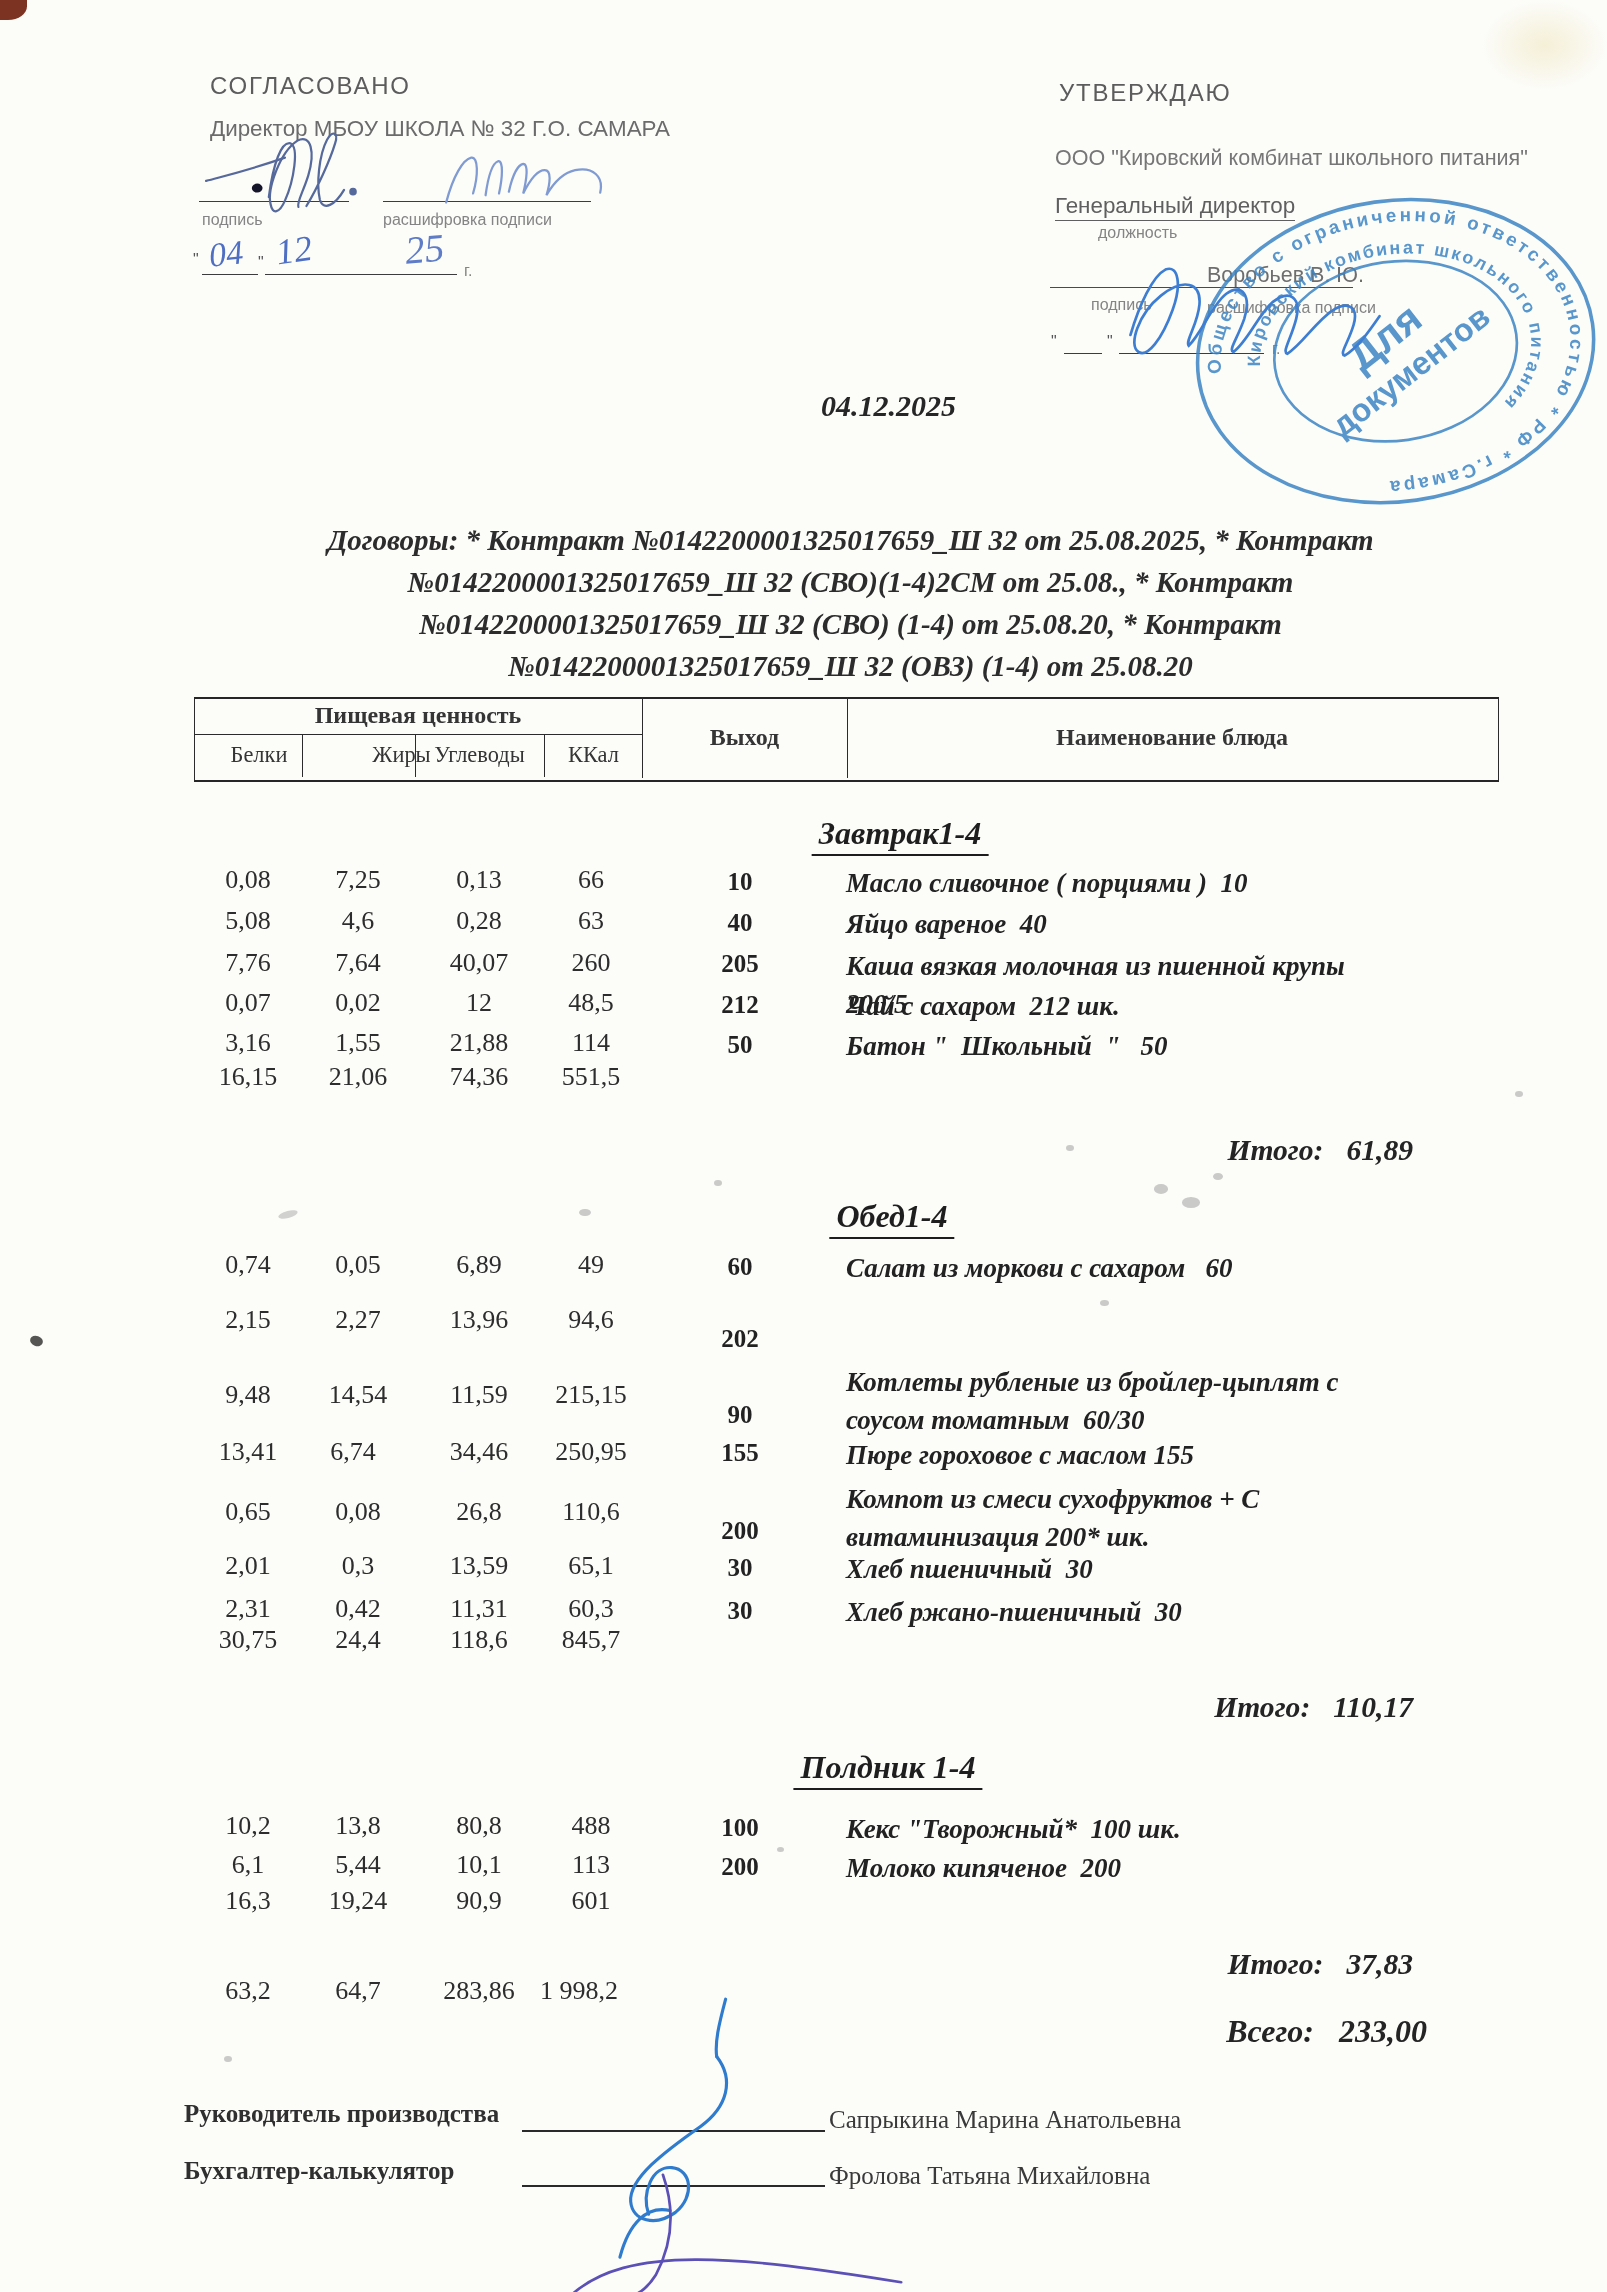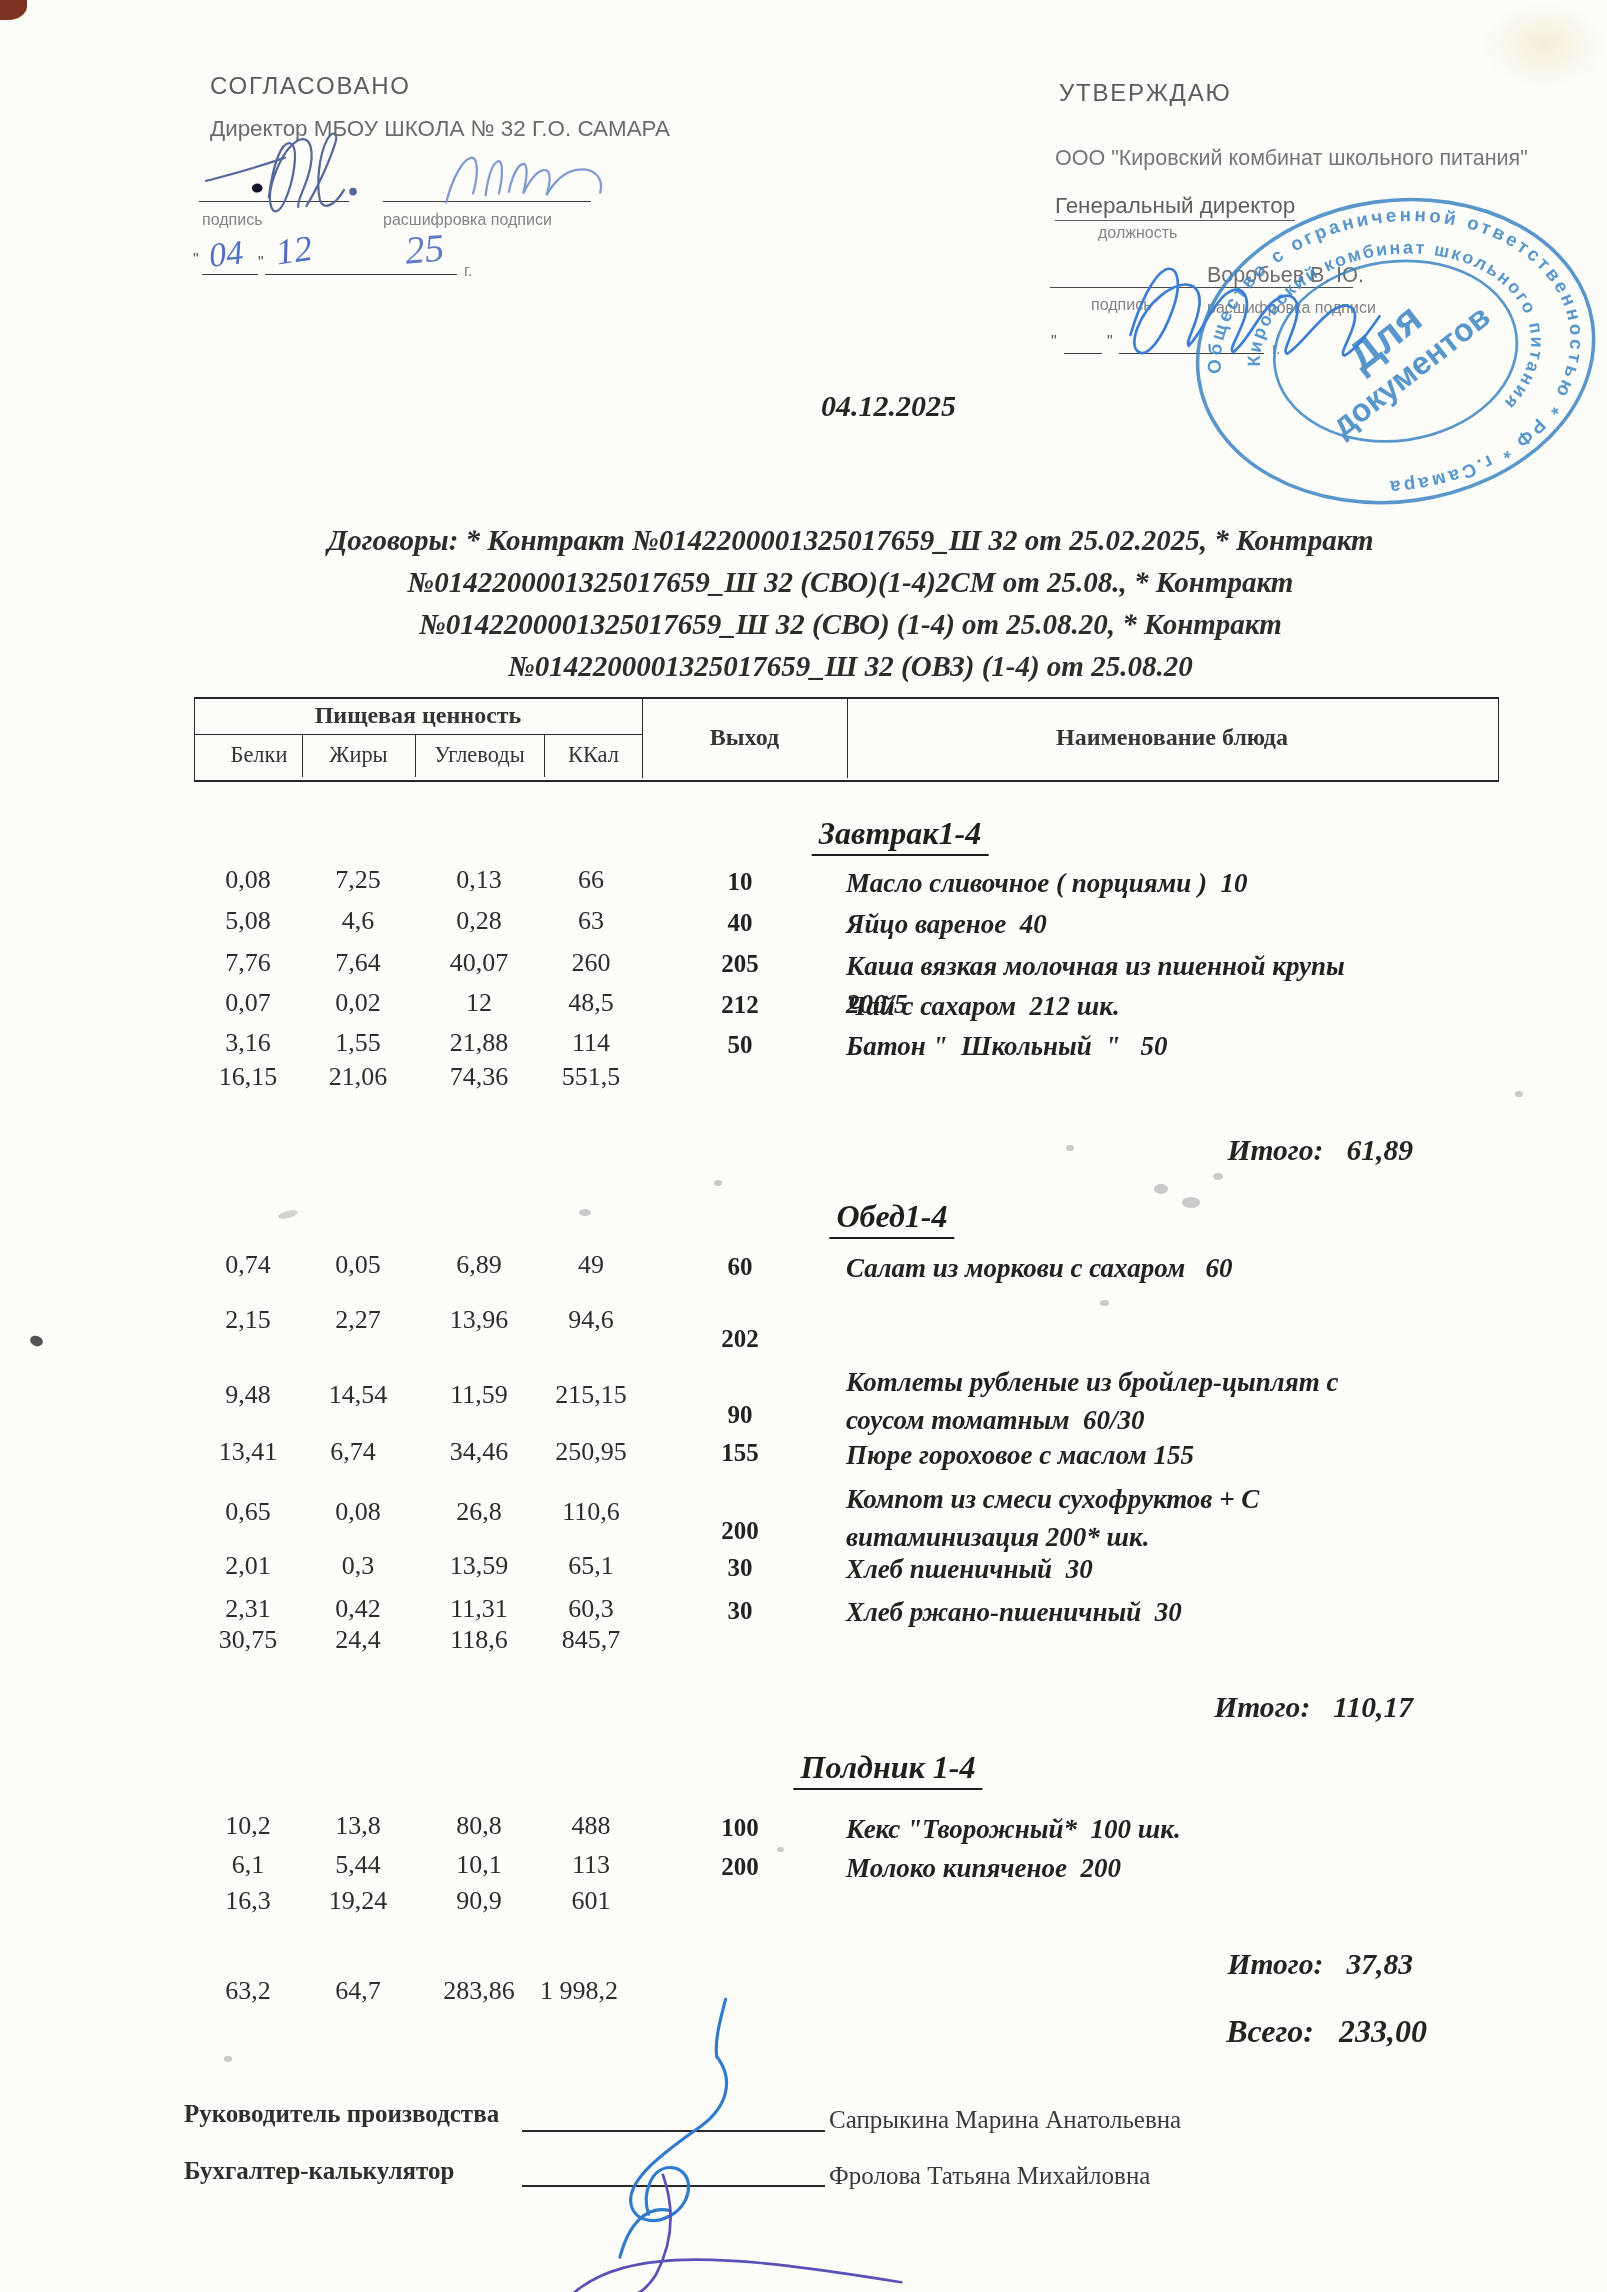--- a/index.html
+++ b/index.html
@@ -93,37 +93,37 @@
     <div class="abs sans small-label" style="left:1051px;top:333px;color:#555;">"</div>
     <div class="abs sig-line" style="left:1064px;top:353px;width:38px;"></div>
     <div class="abs sans small-label" style="left:1107px;top:333px;color:#555;">"</div>
     <div class="abs sig-line" style="left:1119px;top:353px;width:145px;"></div>
     <div class="abs sans small-label" style="left:1272px;top:340px;">г.</div>
   </div>
 
   <div class="abs doc-date" style="left:821px;top:389px;">04.12.2025</div>
 
   <div class="abs" id="contracts" style="left:179px;top:519px;width:1343px;">
-      <div class="contract-line">Договоры: * Контракт №0142200001325017659_Ш 32 от 25.02.2025, * Контракт</div>
+      <div class="contract-line">Договоры: * Контракт №0142200001325017659_Ш 32 от 25.08.2025, * Контракт</div>
       <div class="contract-line">№0142200001325017659_Ш 32 (СВО)(1-4)2СМ от 25.08., * Контракт</div>
       <div class="contract-line">№0142200001325017659_Ш 32 (СВО) (1-4) от 25.08.20, * Контракт</div>
       <div class="contract-line">№0142200001325017659_Ш 32 (ОВЗ) (1-4) от 25.08.20</div>
     </div>
 
   <div>
     <div class="abs thead" style="left:194px;top:697px;width:1303px;height:81px;"></div>
     <div class="vline" style="left:642px;top:697px;height:81px;"></div>
     <div class="vline" style="left:847px;top:697px;height:81px;"></div>
     <div class="hline" style="left:194px;top:734px;width:448px;"></div>
     <div class="vline" style="left:302px;top:734px;height:43px;"></div>
     <div class="vline" style="left:415px;top:734px;height:43px;"></div>
     <div class="vline" style="left:544px;top:734px;height:43px;"></div>
     <div class="th-cell" style="left:194px;top:702px;width:448px;font-weight:600;">Пищевая ценность</div>
     <div class="th-cell" style="left:194px;top:742px;width:130px;font-size:22.4px;">Белки</div>
-    <div class="th-cell" style="left:302px;top:742px;width:113px;font-size:22.4px;">Жиры</div>
+    <div class="th-cell" style="left:302px;top:742px;width:113px;font-size:22.4px;padding-left:43px;">Жиры</div>
     <div class="th-cell" style="left:415px;top:742px;width:129px;font-size:22.4px;">Углеводы</div>
     <div class="th-cell" style="left:544px;top:742px;width:99px;font-size:22.4px;">ККал</div>
     <div class="th-cell" style="left:642px;top:724px;width:205px;font-weight:600;">Выход</div>
     <div class="th-cell" style="left:847px;top:724px;width:650px;font-weight:600;">Наименование блюда</div>
   </div>
 
   <div class="abs" id="menu-body" style="left:0;top:0;width:1608px;height:2293px;">
       <div class="sec-header" style="left: 900px; top: 815px;">Завтрак1-4</div>
       <span class="num" style="left: 181px; top: 865px;">0,08</span>
       <span class="num" style="left: 291px; top: 865px;">7,25</span>

